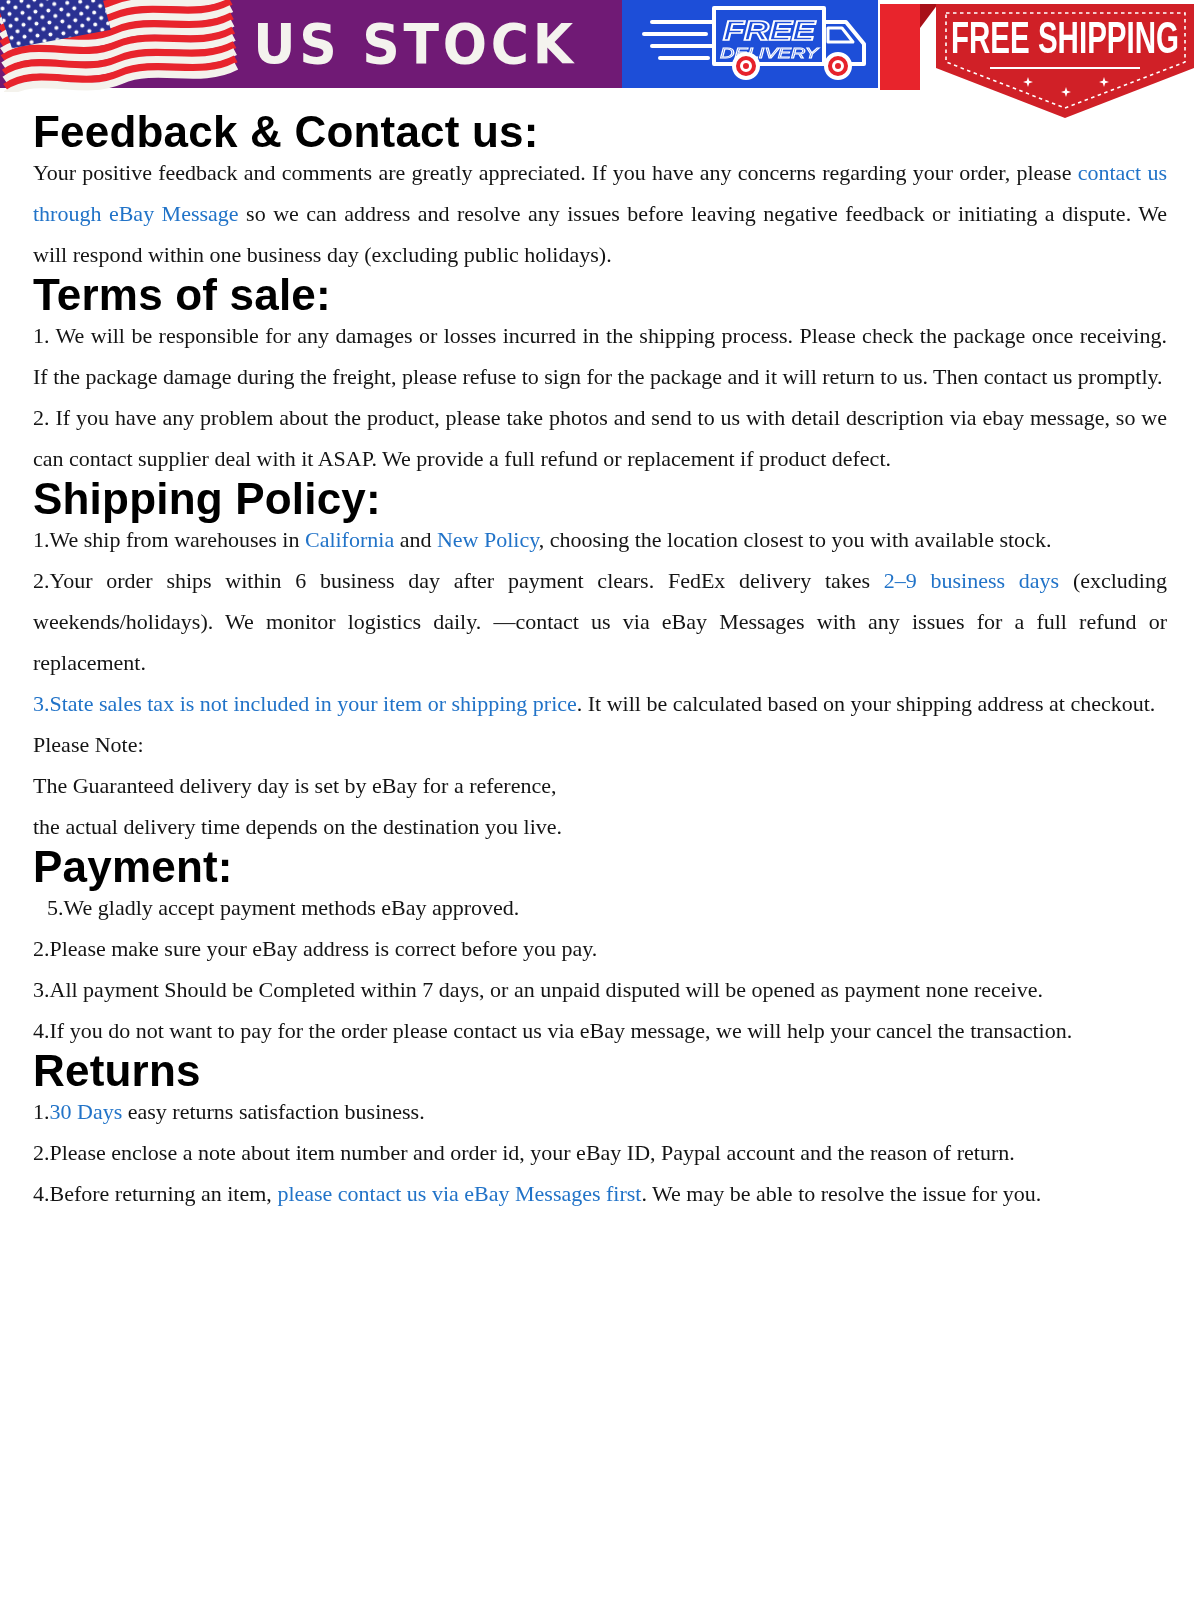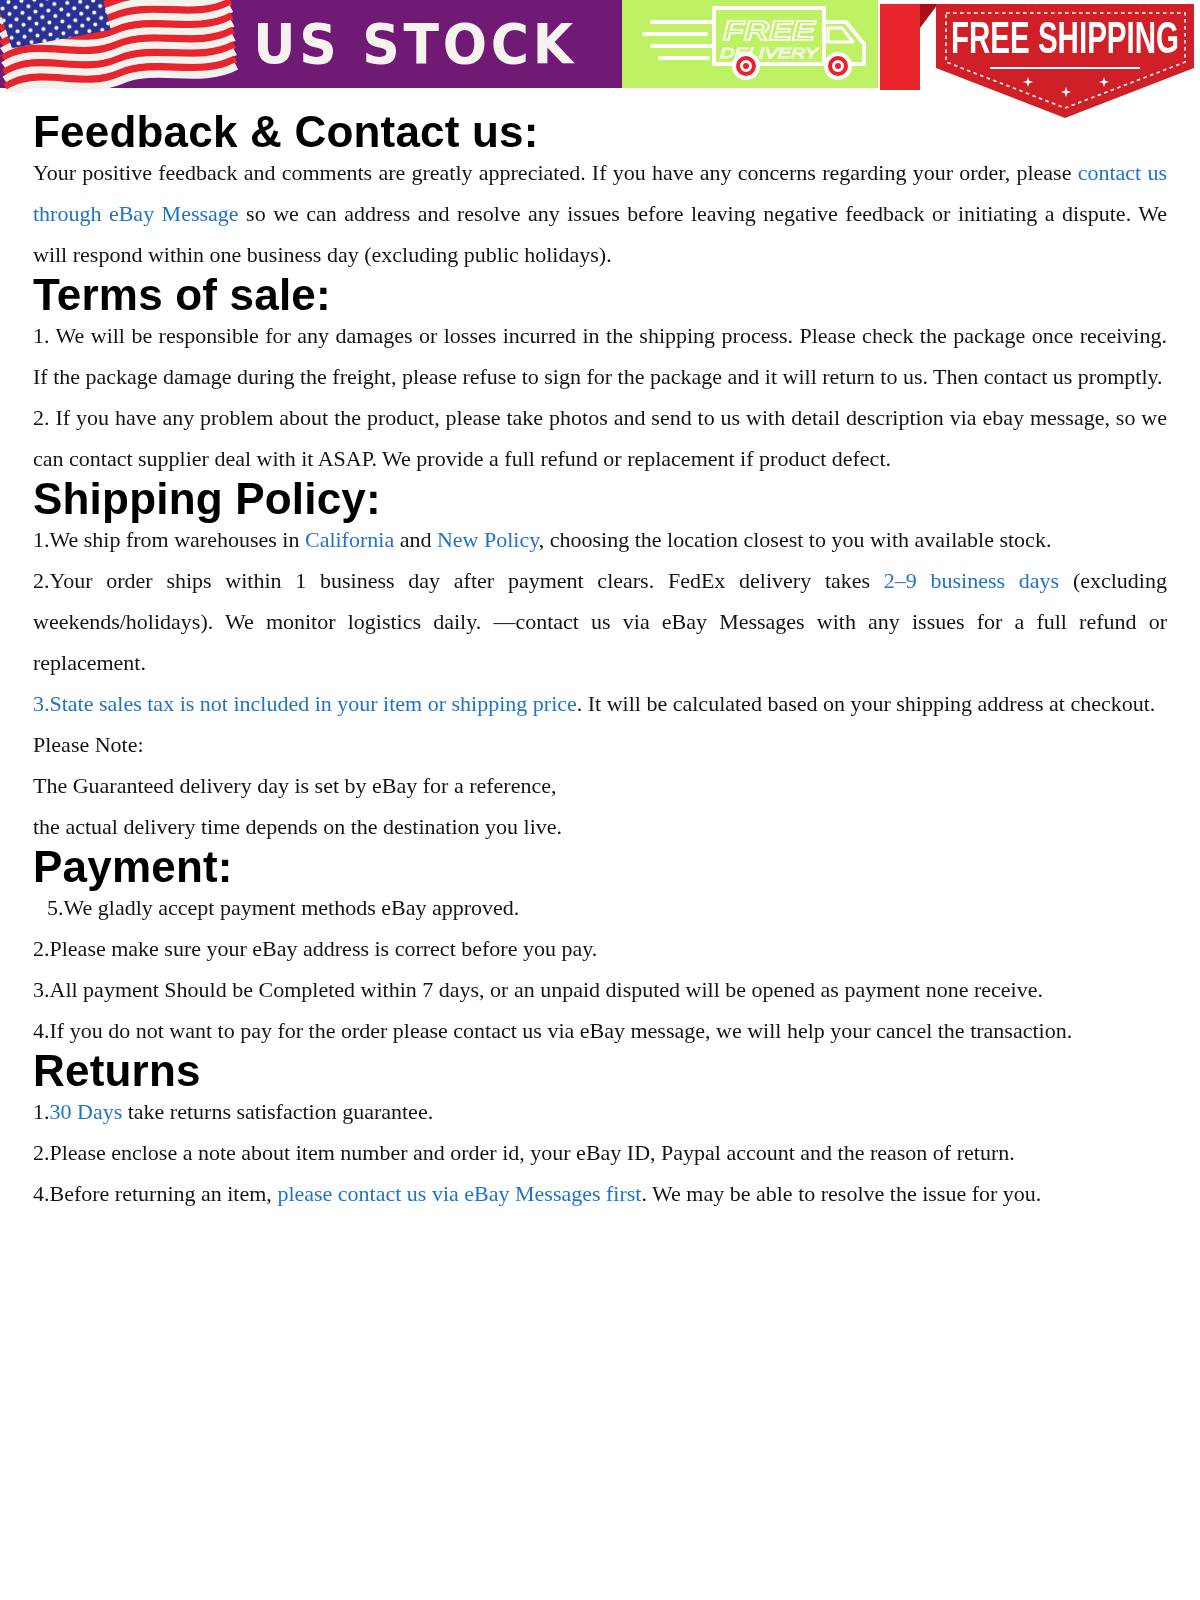--- a/index.html
+++ b/index.html
@@ -6,21 +6,21 @@
   .page { position:relative; width:1200px; height:1600px; background:#ffffff; overflow:hidden;
           font-family:"Liberation Serif", serif; }
 
   
   .promo-banner { position:relative; height:88px; }
   .banner-blue { position:absolute; left:0; top:0; width:622px; height:88px; background:#701a75; overflow:visible; }
   .flag-svg { position:absolute; left:-4px; top:-2px; }
   .us-stock-text { position:absolute; left:242px; top:12px; width:372px; text-align:center;
                    font-family:"DejaVu Sans", sans-serif; font-weight:bold; font-size:56px; line-height:64px;
                    color:#f4f3ee; letter-spacing:4px; transform:scaleX(0.93); transform-origin:left center; white-space:nowrap; }
-  .banner-red { position:absolute; left:622px; top:0; width:256px; height:88px; background:#bef264; }
+  .banner-red { position:absolute; left:622px; top:0; width:256px; height:88px; background:#1d4ed8; }
   .badge-wrap { position:absolute; left:878px; top:4px; width:318px; height:118px; }
 
   
   .content { padding:24px 33px 0 33px; color:#141414; }
   .section-heading { font-family:"Liberation Sans", "DejaVu Sans", sans-serif; font-weight:bold;
                      font-size:44px; line-height:40px; margin:0; color:#000; letter-spacing:0.2px; }
   .body-paragraph { font-size:22px; line-height:41px; margin:0; text-align:justify; }
   .body-paragraph.indent { text-indent:14px; }
   .plain-text { color:#141414; }
   .link-text { color:#2173c8; cursor:pointer; }
@@ -101,29 +101,29 @@
   </header>
 
   <main class="content">
       <h2 class="section-heading">Feedback &amp; Contact us:</h2>
       <p class="body-paragraph"><span class="plain-text">Your positive feedback and comments are greatly appreciated. If you have any concerns regarding your order, please </span><span class="link-text">contact us through eBay Message</span><span class="plain-text"> so we can address and resolve any issues before leaving negative feedback or initiating a dispute. We will respond within one business day (excluding public holidays).</span></p>
       <h2 class="section-heading">Terms of sale:</h2>
       <p class="body-paragraph"><span class="plain-text">1. We will be responsible for any damages or losses incurred in the shipping process. Please check the package once receiving. If the package damage during the freight, please refuse to sign for the package and it will return to us. Then contact us promptly.</span></p>
       <p class="body-paragraph"><span class="plain-text">2. If you have any problem about the product, please take photos and send to us with detail description via ebay message, so we can contact supplier deal with it ASAP. We provide a full refund or replacement if product defect.</span></p>
       <h2 class="section-heading">Shipping Policy:</h2>
       <p class="body-paragraph"><span class="plain-text">1.We ship from warehouses in </span><span class="link-text">California</span><span class="plain-text"> and </span><span class="link-text">New Policy</span><span class="plain-text">, choosing the location closest to you with available stock.</span></p>
-      <p class="body-paragraph"><span class="plain-text">2.Your order ships within 1 business day after payment clears. FedEx delivery takes </span><span class="link-text">2–9 business days</span><span class="plain-text"> (excluding weekends/holidays). We monitor logistics daily. —contact us via eBay Messages with any issues for a full refund or replacement.</span></p>
+      <p class="body-paragraph"><span class="plain-text">2.Your order ships within 6 business day after payment clears. FedEx delivery takes </span><span class="link-text">2–9 business days</span><span class="plain-text"> (excluding weekends/holidays). We monitor logistics daily. —contact us via eBay Messages with any issues for a full refund or replacement.</span></p>
       <p class="body-paragraph"><span class="link-text">3.</span><span class="link-text">State sales tax is not included in your item or shipping price</span><span class="plain-text">. It will be calculated based on your shipping address at checkout.</span></p>
       <p class="body-paragraph"><span class="plain-text">Please Note:</span></p>
       <p class="body-paragraph"><span class="plain-text">The Guaranteed delivery day is set by eBay for a reference,</span></p>
       <p class="body-paragraph"><span class="plain-text">the actual delivery time depends on the destination you live.</span></p>
       <h2 class="section-heading">Payment:</h2>
       <p class="body-paragraph indent"><span class="plain-text">5.We gladly accept payment methods eBay approved.</span></p>
       <p class="body-paragraph"><span class="plain-text">2.Please make sure your eBay address is correct before you pay.</span></p>
       <p class="body-paragraph"><span class="plain-text">3.All payment Should be Completed within 7 days, or an unpaid disputed will be opened as payment none receive.</span></p>
       <p class="body-paragraph"><span class="plain-text">4.If you do not want to pay for the order please contact us via eBay message, we will help your cancel the transaction.</span></p>
       <h2 class="section-heading">Returns</h2>
-      <p class="body-paragraph"><span class="plain-text">1.</span><span class="link-text">30 Days</span><span class="plain-text"> take returns satisfaction guarantee.</span></p>
+      <p class="body-paragraph"><span class="plain-text">1.</span><span class="link-text">30 Days</span><span class="plain-text"> easy returns satisfaction business.</span></p>
       <p class="body-paragraph"><span class="plain-text">2.Please enclose a note about item number and order id, your eBay ID, Paypal account and the reason of return.</span></p>
       <p class="body-paragraph"><span class="plain-text">4.Before returning an item, </span><span class="link-text">please contact us via eBay Messages first</span><span class="plain-text">. We may be able to resolve the issue for you.</span></p>
     </main>
 
 </div>
 
 </body></html>

